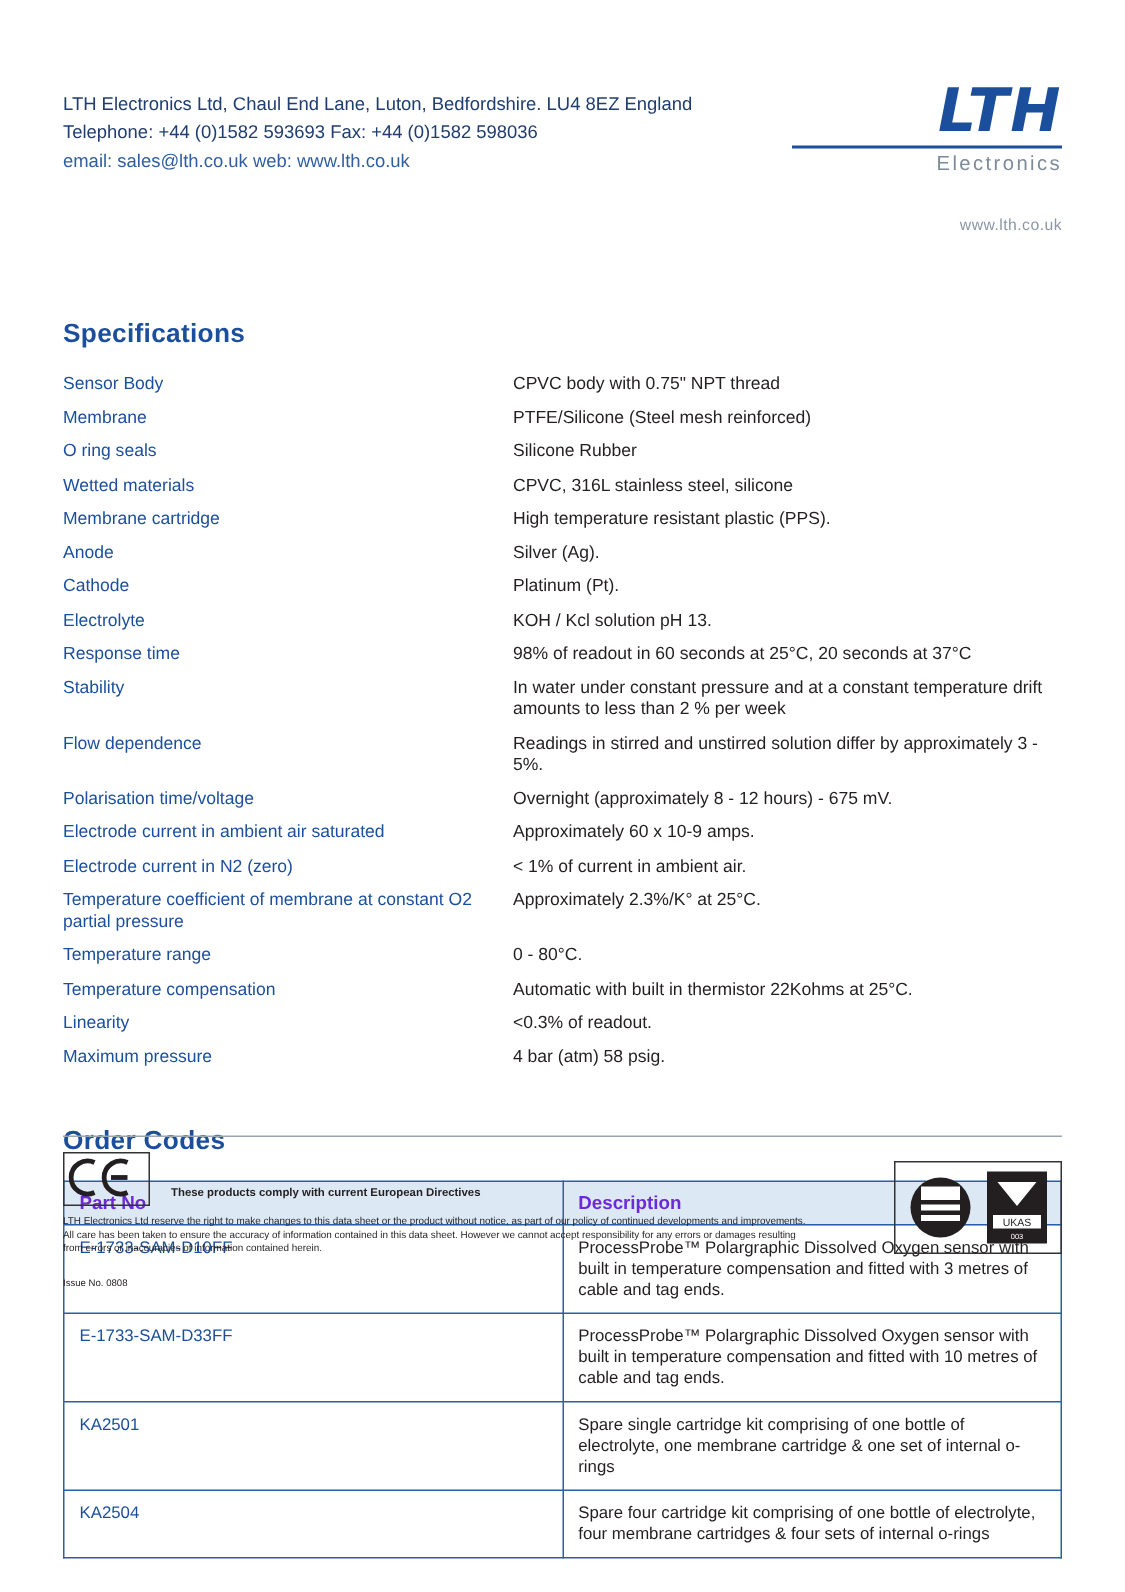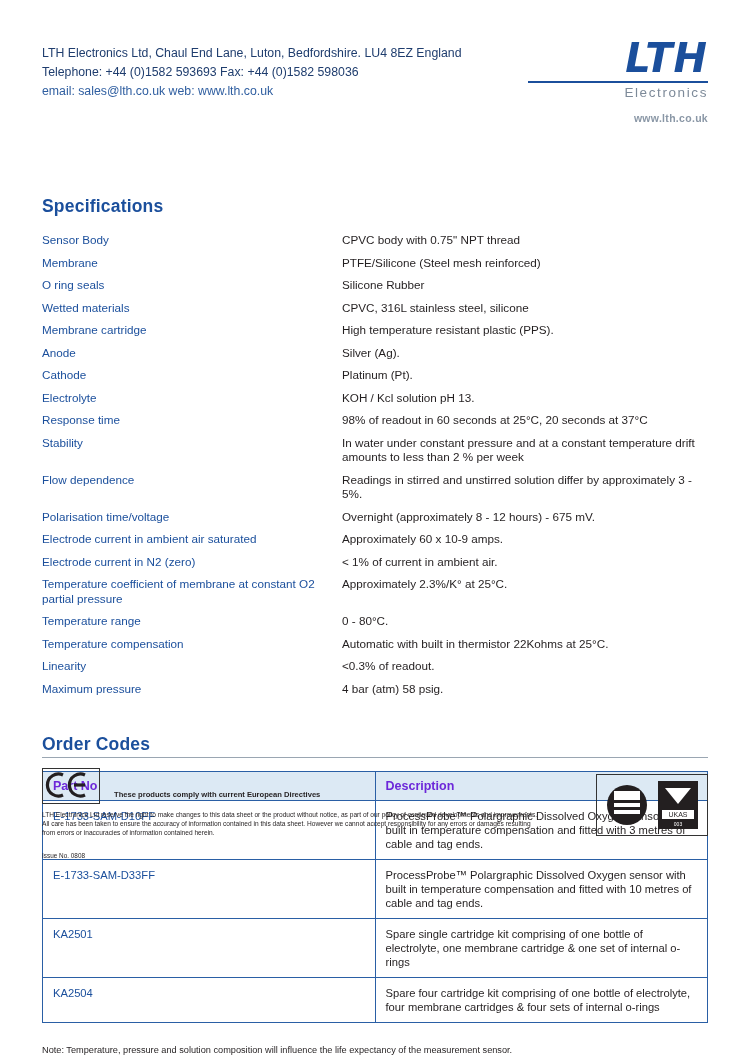--- a/index.html
+++ b/index.html
@@ -13,21 +13,21 @@
     font-family: "Liberation Sans", sans-serif;
     color: #231f20;
     position: relative;
     overflow: hidden;
   }
   .page {
     position: relative;
     width: 750px;
     height: 864px;
     box-sizing: border-box;
-    padding: 0 42px;
+    padding: 16px 42px;
   }
 
   
   .header {
     position: relative;
     padding-top: 44px;
     height: 110px;
   }
   .company-block {
     font-size: 12.3px;
@@ -61,23 +61,22 @@
     margin-top: 1px;
   }
   .logo-rule {
     height: 2px;
     background: #1b4f9c;
     margin: 3px 0 2px 0;
   }
   .logo-web {
     font-size: 10.5px;
     color: #8a97a6;
-    margin-top: 12px;
+    margin-top: 28px;
     letter-spacing: 0.3px;
-    font-weight: bold;
   }
 
   
   h2.section-title {
     font-size: 17.5px;
     font-weight: bold;
     color: #1b4f9c;
     margin: 0 0 16px 0;
     letter-spacing: 0.2px;
   }

